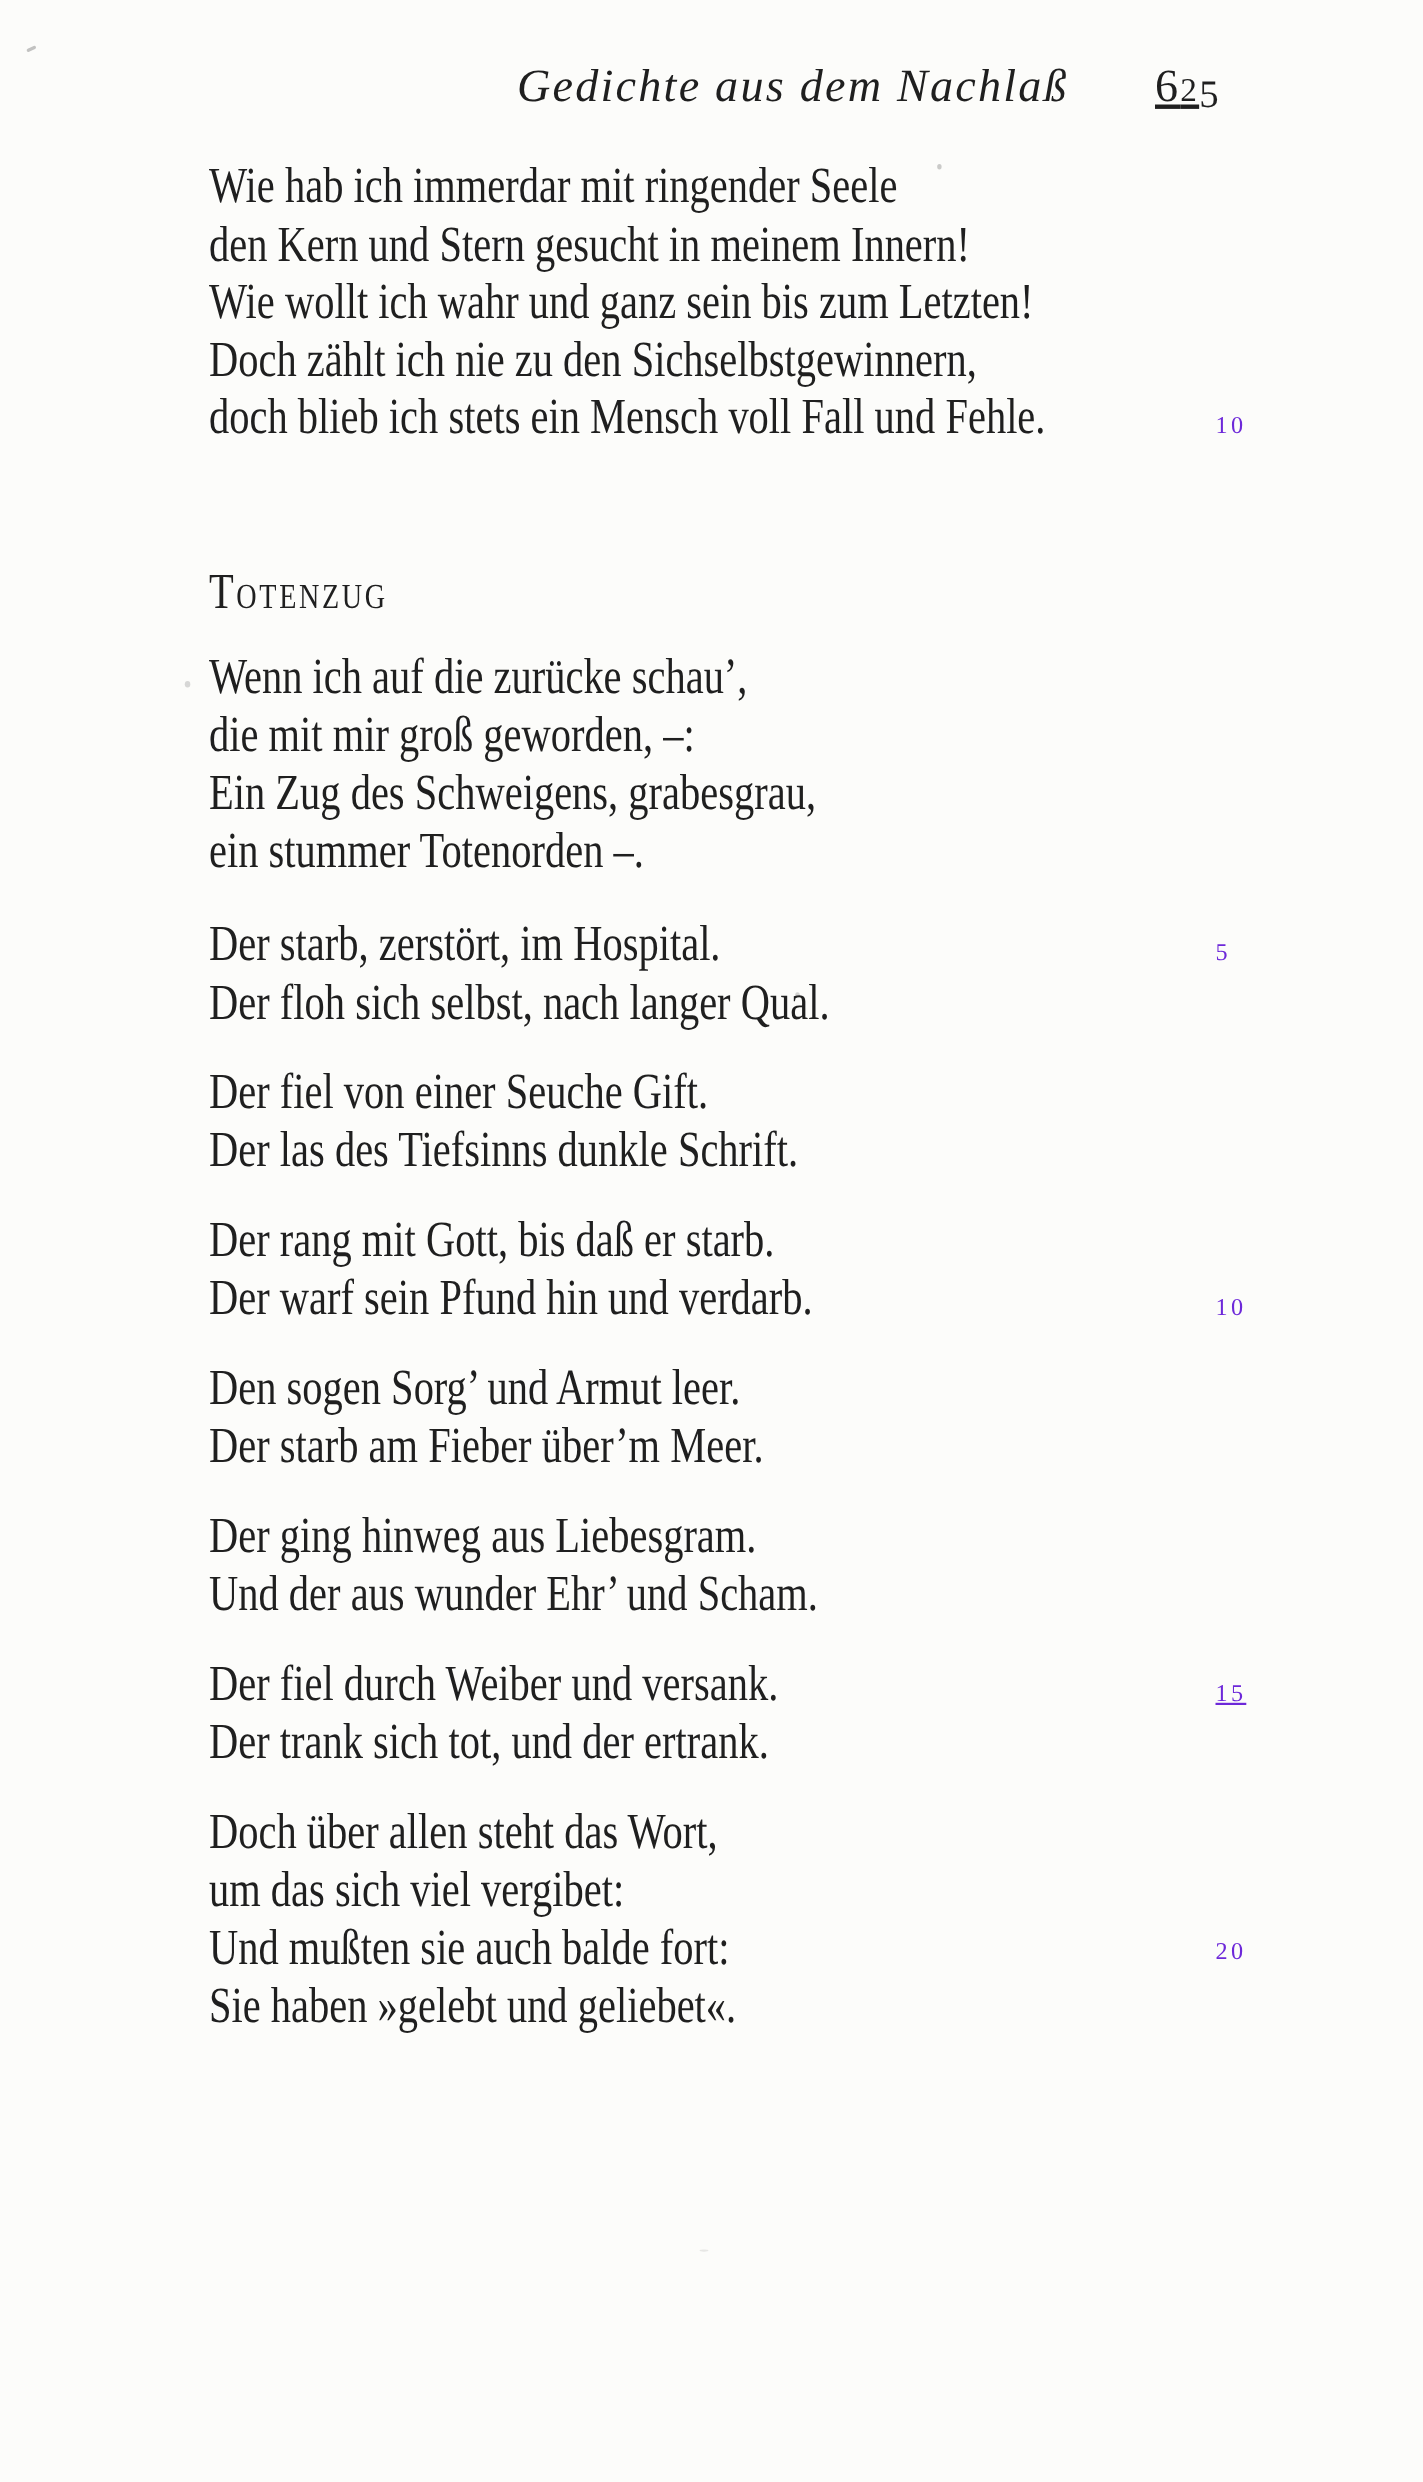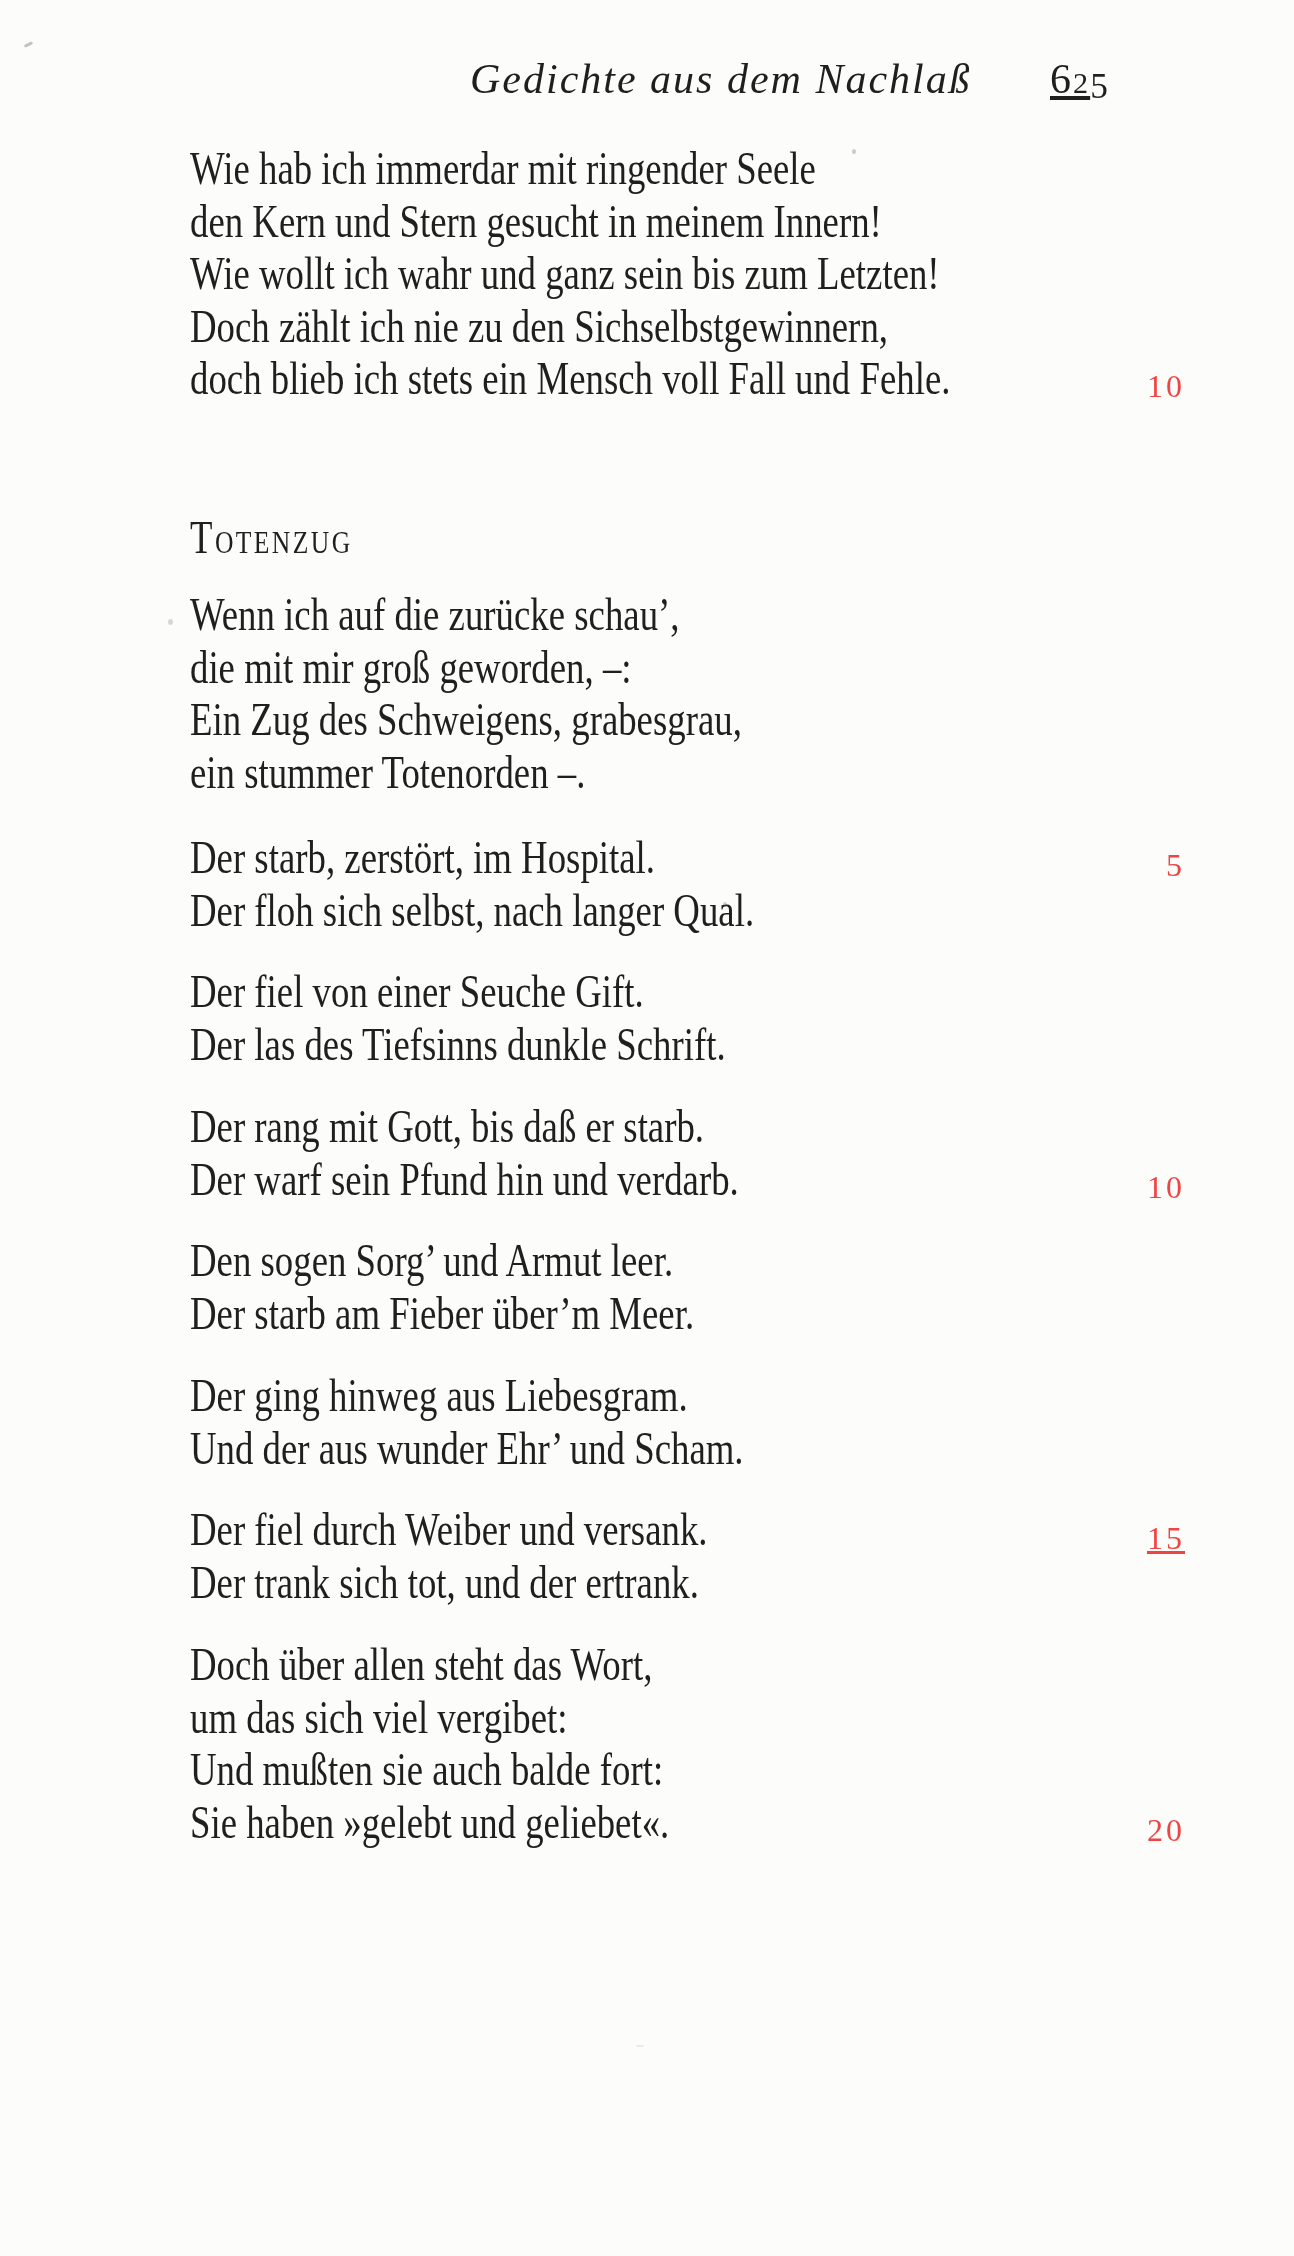--- a/index.html
+++ b/index.html
@@ -67,31 +67,31 @@
   .c4  { top: 1235px; }
   .c5  { top: 1370px; }
   .c6  { top: 1504px; }
   .q1  { top: 1639px; }
 
   
   .mnum {
     position: absolute;
     left: 1105px;
     width: 80px;
-    text-align: right;
-    font-size: 32px;
+    text-align: left;
+    font-size: 22px;
     line-height: 27px;
     letter-spacing: 3px;
-    color: #ef4444;
+    color: #6d28d9;
   }
   .n10a { top: 373px; }
   .n5   { top: 852px; }
   .n10b { top: 1174px; }
   .n15  { top: 1525px; text-decoration: underline; }
-  .n20  { top: 1817px; }
+  .n20  { top: 1760px; }
 
   
   .artifact { position: absolute; background: #555; border-radius: 50%; }
   .a1 { left: 24px;  top: 43px;   width: 9px; height: 3px; opacity: .35; transform: rotate(-25deg); border-radius: 2px; }
   .a2 { left: 852px; top: 149px;  width: 4px; height: 5px; opacity: .30; }
   .a3 { left: 168px; top: 619px;  width: 5px; height: 6px; opacity: .22; }
   .a4 { left: 723px; top: 902px;  width: 4px; height: 4px; opacity: .25; }
   .a5 { left: 656px; top: 1455px; width: 6px; height: 2px; opacity: .13; }
   .a6 { left: 636px; top: 2045px; width: 8px; height: 2px; opacity: .12; }
 </style>

